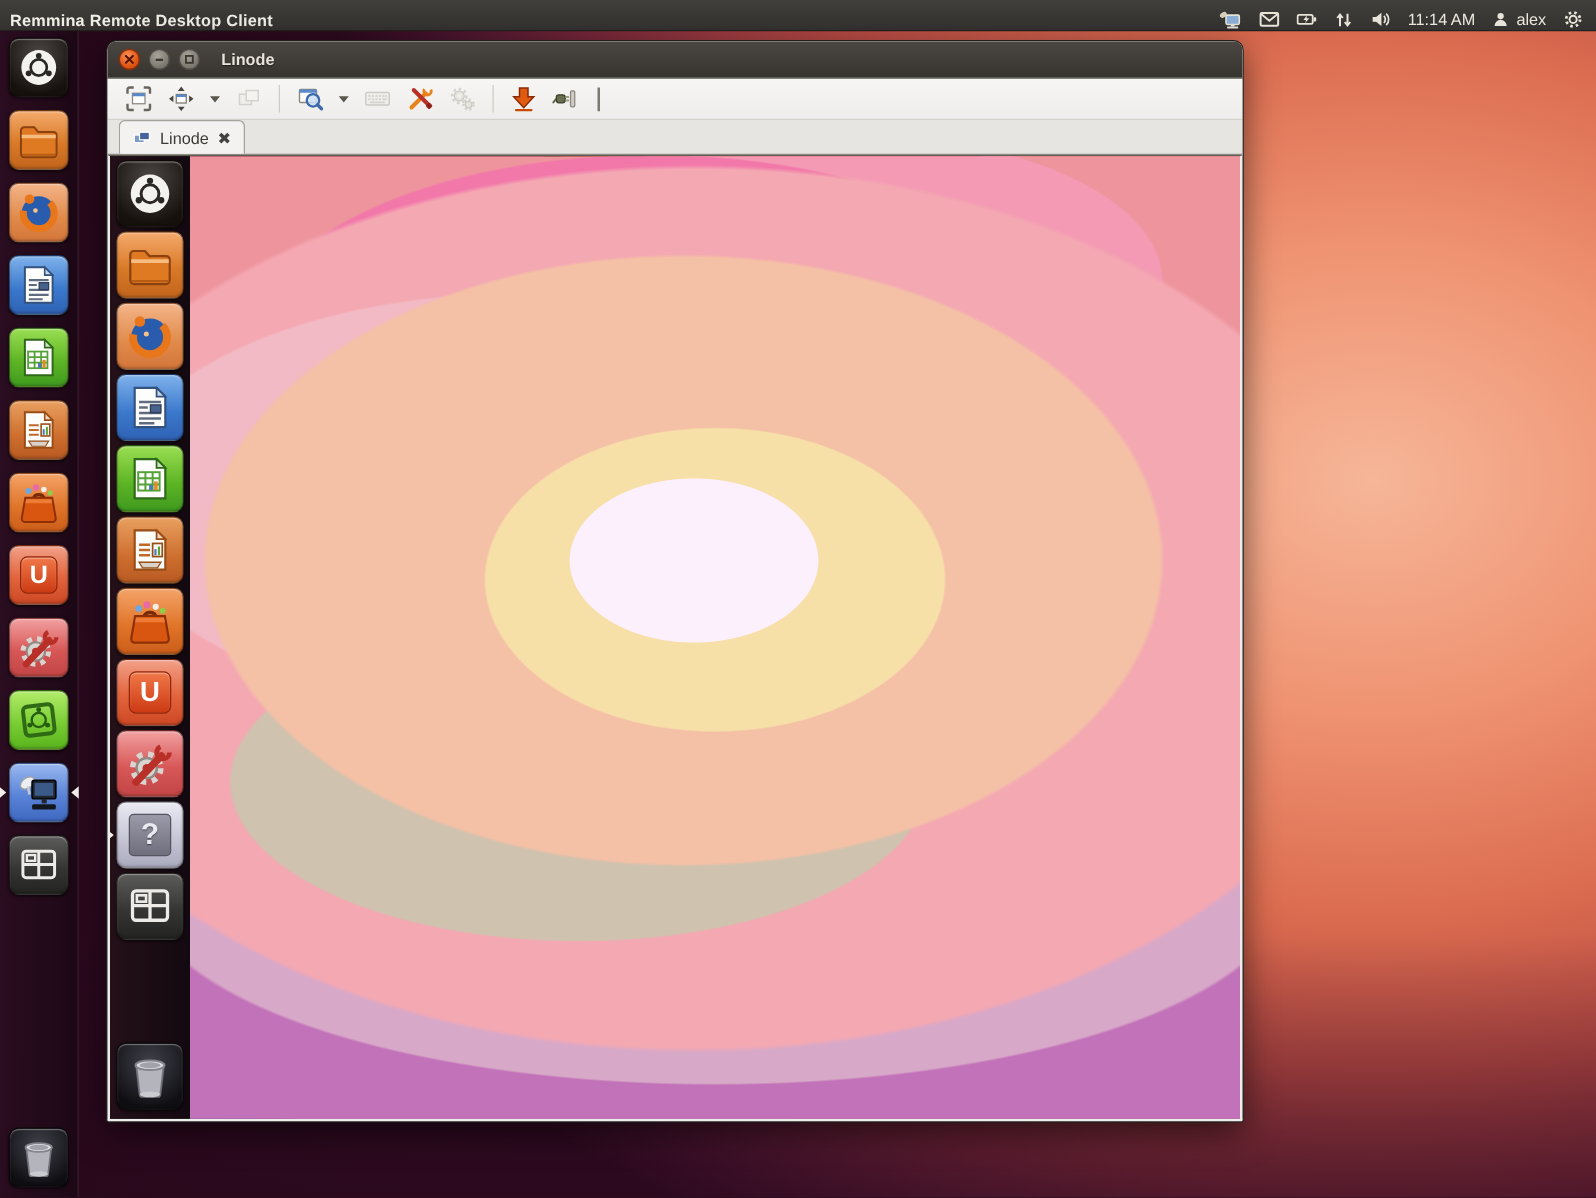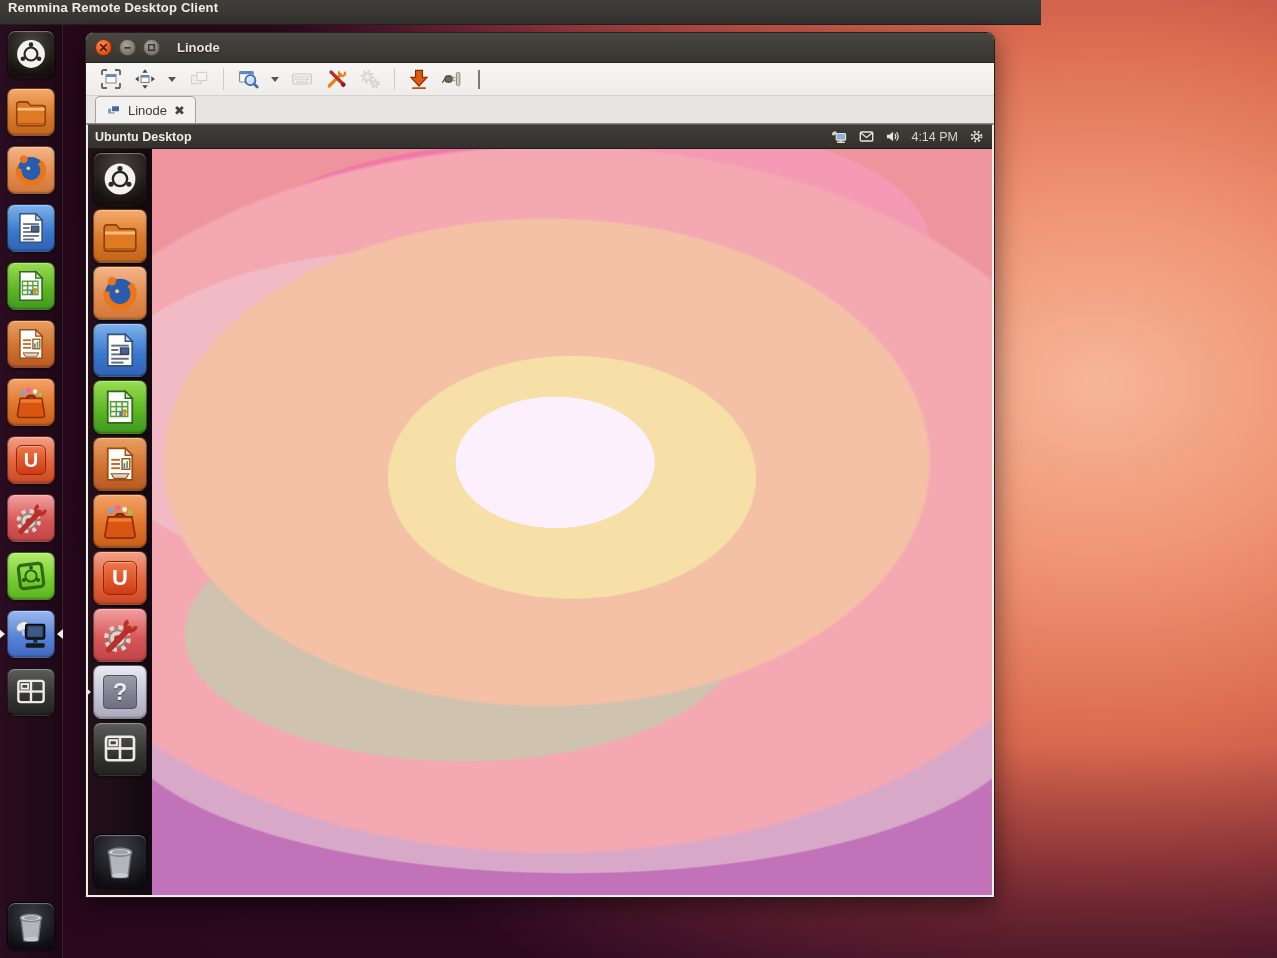--- a/index.html
+++ b/index.html
@@ -9,23 +9,23 @@
 
   
   .host-bg{position:absolute;inset:0;
     background:
       linear-gradient(100deg, rgba(34,6,22,.78) 0%, rgba(34,6,22,.25) 18%, transparent 40%),
       linear-gradient(to top, rgba(40,8,28,.55) 0%, transparent 22%),
       radial-gradient(950px 720px at 86% 40%, #f6b698 0%, #ef9372 26%, #dc6d50 48%, #b84a44 66%, #7e2a3c 82%, #481430 94%, #300a22 100%);
   }
 
   
-  .host-panel{position:absolute;left:0;top:0;width:1041px;height:25px;
-    background:linear-gradient(#413f3a,#343230);display:flex;align-items:flex-start;
-    padding:0 10px 0 8px;color:#f1eee6;border-bottom:1px solid #23211e;}
+  .host-panel{position:absolute;left:0;top:0;width:1277px;height:25px;
+    background:linear-gradient(#413f3a,#343230);display:flex;align-items:flex-end;
+    padding:12px 10px 0 8px;color:#f1eee6;border-bottom:1px solid #23211e;}
   .host-panel .ptitle{font-size:13px;font-weight:bold;letter-spacing:.2px;}
   .tray{margin-left:auto;display:flex;align-items:center;gap:13px;}
   .tray svg{display:block;}
   .tray .clock{font-size:13px;color:#eae6dc;}
   .tray .uname{font-size:13px;color:#eae6dc;}
 
   
   .host-launcher{position:absolute;left:0;top:25px;width:63px;height:933px;
     background:linear-gradient(to right,#2a0d20,#1d0816);
     border-right:1px solid rgba(255,255,255,.07);
@@ -352,20 +352,47 @@
   </symbol>
 </defs>
 </svg>
 
 <div id="stage">
 
   <div class="host-bg"></div>
 
   <div class="host-panel">
     <span class="ptitle">Remmina Remote Desktop Client</span>
+    <div class="tray">
+      <svg width="20" height="17" color="#e8e4da">
+          <use href="#s-rdmini" width="20" height="17"></use>
+        </svg>
+      <svg width="17" height="17" color="#e8e4da">
+          <use href="#s-mail" width="17" height="17"></use>
+        </svg>
+      <svg width="17" height="17" color="#e8e4da">
+          <use href="#s-batt" width="17" height="17"></use>
+        </svg>
+      <svg width="16" height="16" color="#e8e4da">
+          <use href="#s-net" width="16" height="16"></use>
+        </svg>
+      <svg width="17" height="17" color="#e8e4da">
+          <use href="#s-sound" width="17" height="17"></use>
+        </svg>
+      <span class="clock">11:14 AM</span>
+      <span style="display:flex;align-items:center;gap:5px">
+        <svg width="15" height="15" color="#e8e4da">
+            <use href="#s-user" width="15" height="15"></use>
+          </svg>
+        <span class="uname">alex</span>
+      </span>
+      <svg width="17" height="17" color="#e8e4da">
+          <use href="#s-gearp" width="17" height="17"></use>
+        </svg>
+    </div>
   </div>
 
   <div class="host-launcher">
     <div class="li">
         <div class="tile t-dash">
           <svg width="38" height="38">
             <use href="#s-dash" width="38" height="38"></use>
           </svg>
         </div>
       </div>
@@ -535,38 +562,20 @@
             <use href="#s-tabwin" width="15" height="15"></use>
           </svg>
         <span>Linode</span>
         <span class="tclose">✖</span>
       </div>
     </div>
 
     <div class="viewport">
       <div class="remote">
 
-        <div class="rpanel">
-          <span class="ptitle">Ubuntu Desktop</span>
-          <div class="tray">
-            <svg width="18" height="15" color="#e8e4da">
-                <use href="#s-rdmini" width="18" height="15"></use>
-              </svg>
-            <svg width="15" height="15" color="#e8e4da">
-                <use href="#s-mail" width="15" height="15"></use>
-              </svg>
-            <svg width="15" height="15" color="#e8e4da">
-                <use href="#s-sound" width="15" height="15"></use>
-              </svg>
-            <span class="clock">4:14 PM</span>
-            <svg width="15" height="15" color="#e8e4da">
-                <use href="#s-gearp" width="15" height="15"></use>
-              </svg>
-          </div>
-        </div>
 
         <div class="rbody">
           <div class="r-launcher">
             <div class="li">
                 <div class="tile t-dash">
                   <svg width="42" height="42">
                     <use href="#s-dash" width="42" height="42"></use>
                   </svg>
                 </div>
               </div>

